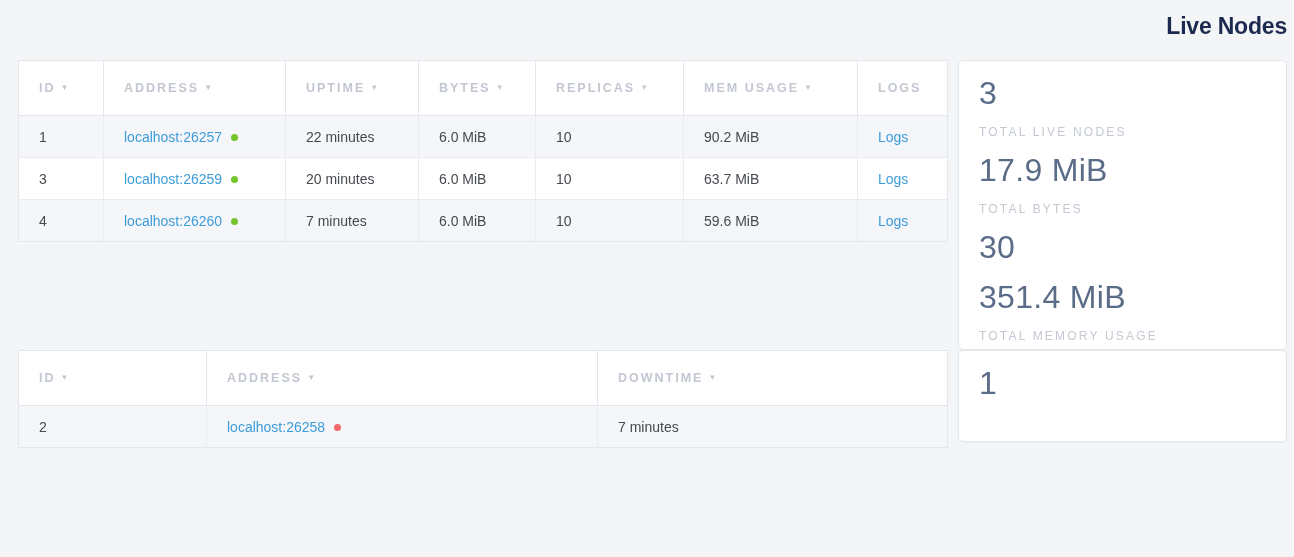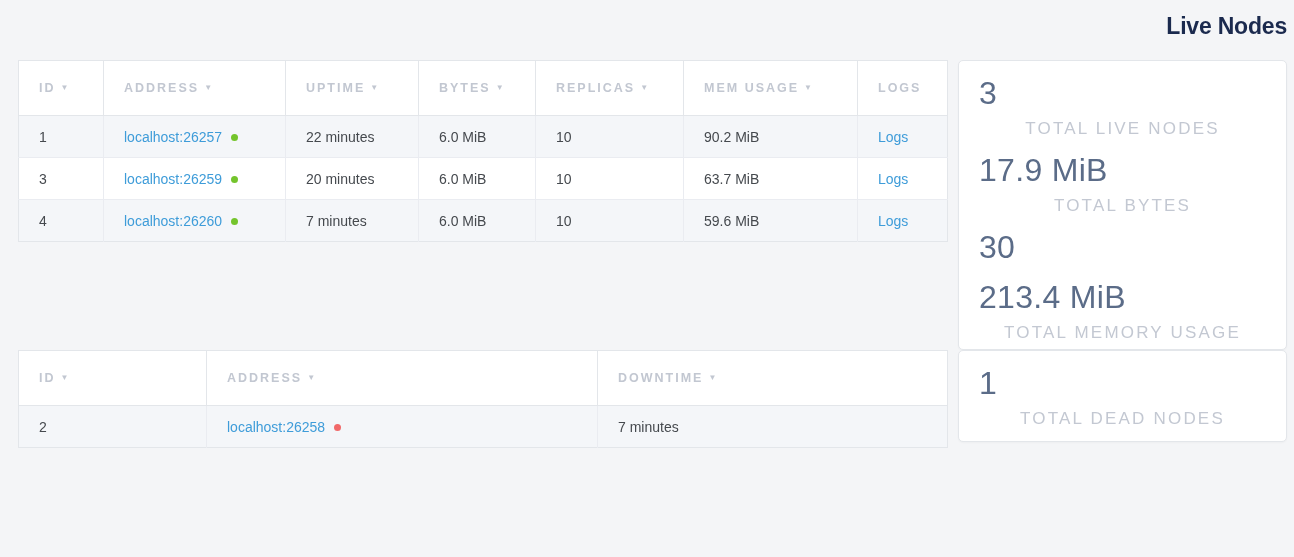--- a/index.html
+++ b/index.html
@@ -57,22 +57,22 @@
     box-shadow:0 1px 2px rgba(0,0,0,0.03);
   }
   .summary-card.live-card{height:290px;}
   .summary-card.dead-card{height:92px;}
   .summary-group{margin-bottom:12px;}
   .summary-value{
     font-size:32px;line-height:38px;letter-spacing:0.3px;
     color:var(--value-text,#5b6c88);
   }
   .summary-label{
-    font-size:17px;letter-spacing:2.2px;margin-top:7px;
-    color:var(--label-text,#c2c7d1);white-space:nowrap;text-align:center;
+    font-size:12px;letter-spacing:2.2px;margin-top:13px;
+    color:var(--label-text,#c2c7d1);white-space:nowrap;
   }
 </style>
 </head>
 <body>
 
 <div class="page">
 
   <section>
     <h2 class="section-title">Live Nodes</h2>
     <div class="section-row">
@@ -133,21 +133,21 @@
             <div class="summary-label">TOTAL LIVE NODES</div>
           </div>
           <div class="summary-group">
             <div class="summary-value">17.9 MiB</div>
             <div class="summary-label">TOTAL BYTES</div>
           </div>
           <div class="summary-group">
             <div class="summary-value">30</div>
           </div>
           <div class="summary-group">
-            <div class="summary-value">213.4 MiB</div>
+            <div class="summary-value">351.4 MiB</div>
             <div class="summary-label">TOTAL MEMORY USAGE</div>
           </div>
         </aside>
     </div>
   </section>
 
   <section>
     <div class="section-row">
       <table class="node-table" id="dead-table">
           <colgroup>
@@ -166,19 +166,18 @@
             <tr class="striped">
               <td>2</td>
               <td><a class="table-link" href="#">localhost:26258</a><span class="status-dot dead"></span></td>
               <td>7 minutes</td>
             </tr>
           </tbody>
         </table>
       <aside class="summary-card dead-card" id="dead-summary">
           <div class="summary-group">
             <div class="summary-value">1</div>
-            <div class="summary-label">TOTAL DEAD NODES</div>
           </div>
         </aside>
     </div>
   </section>
 
 </div>
 
 </body></html>

